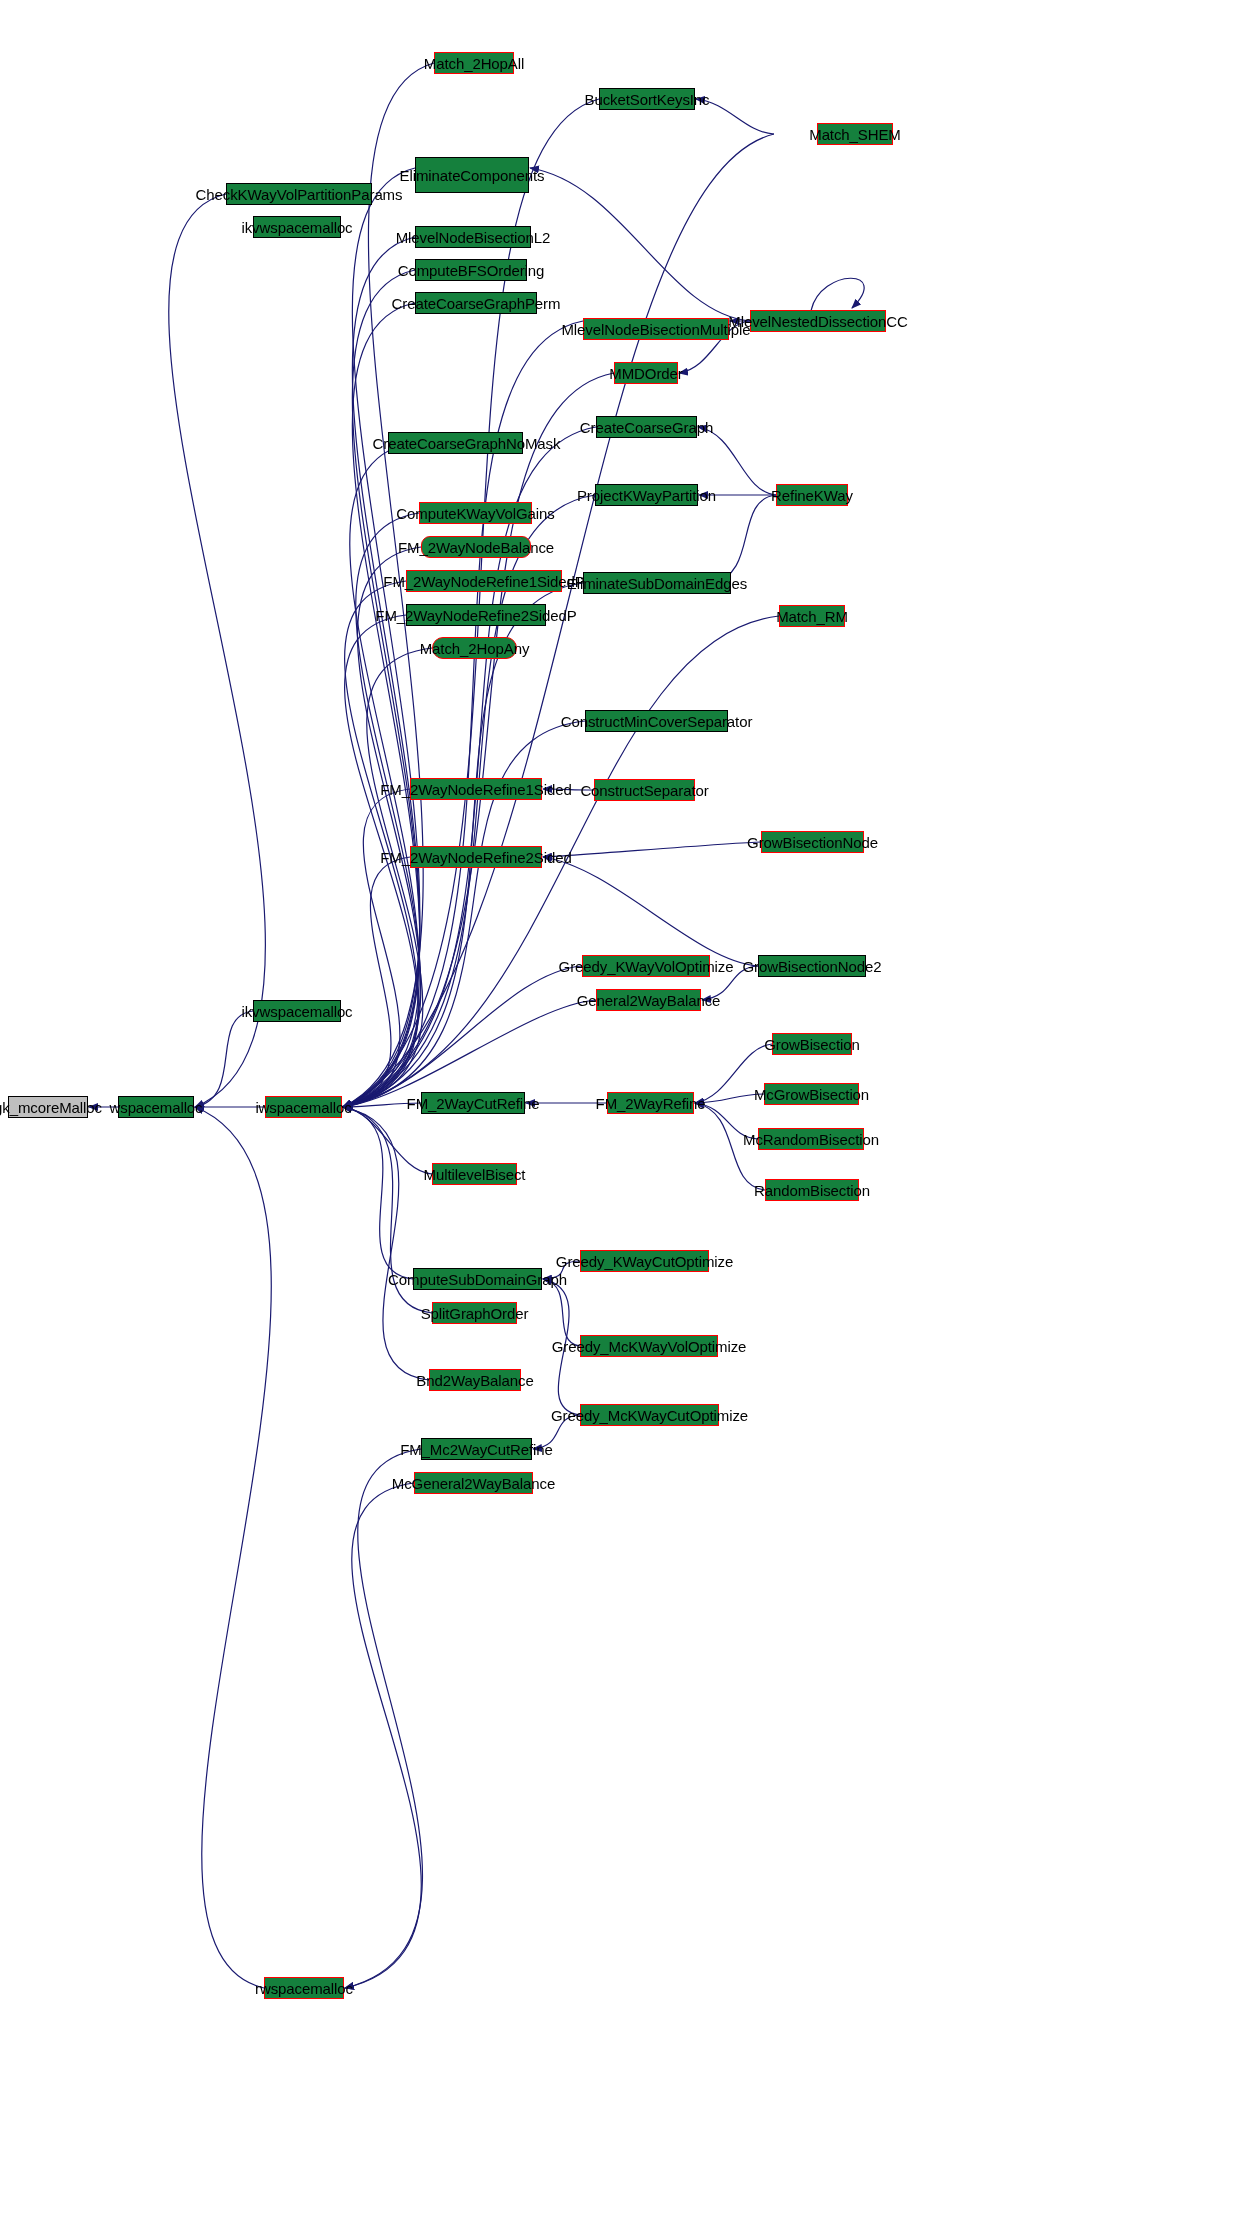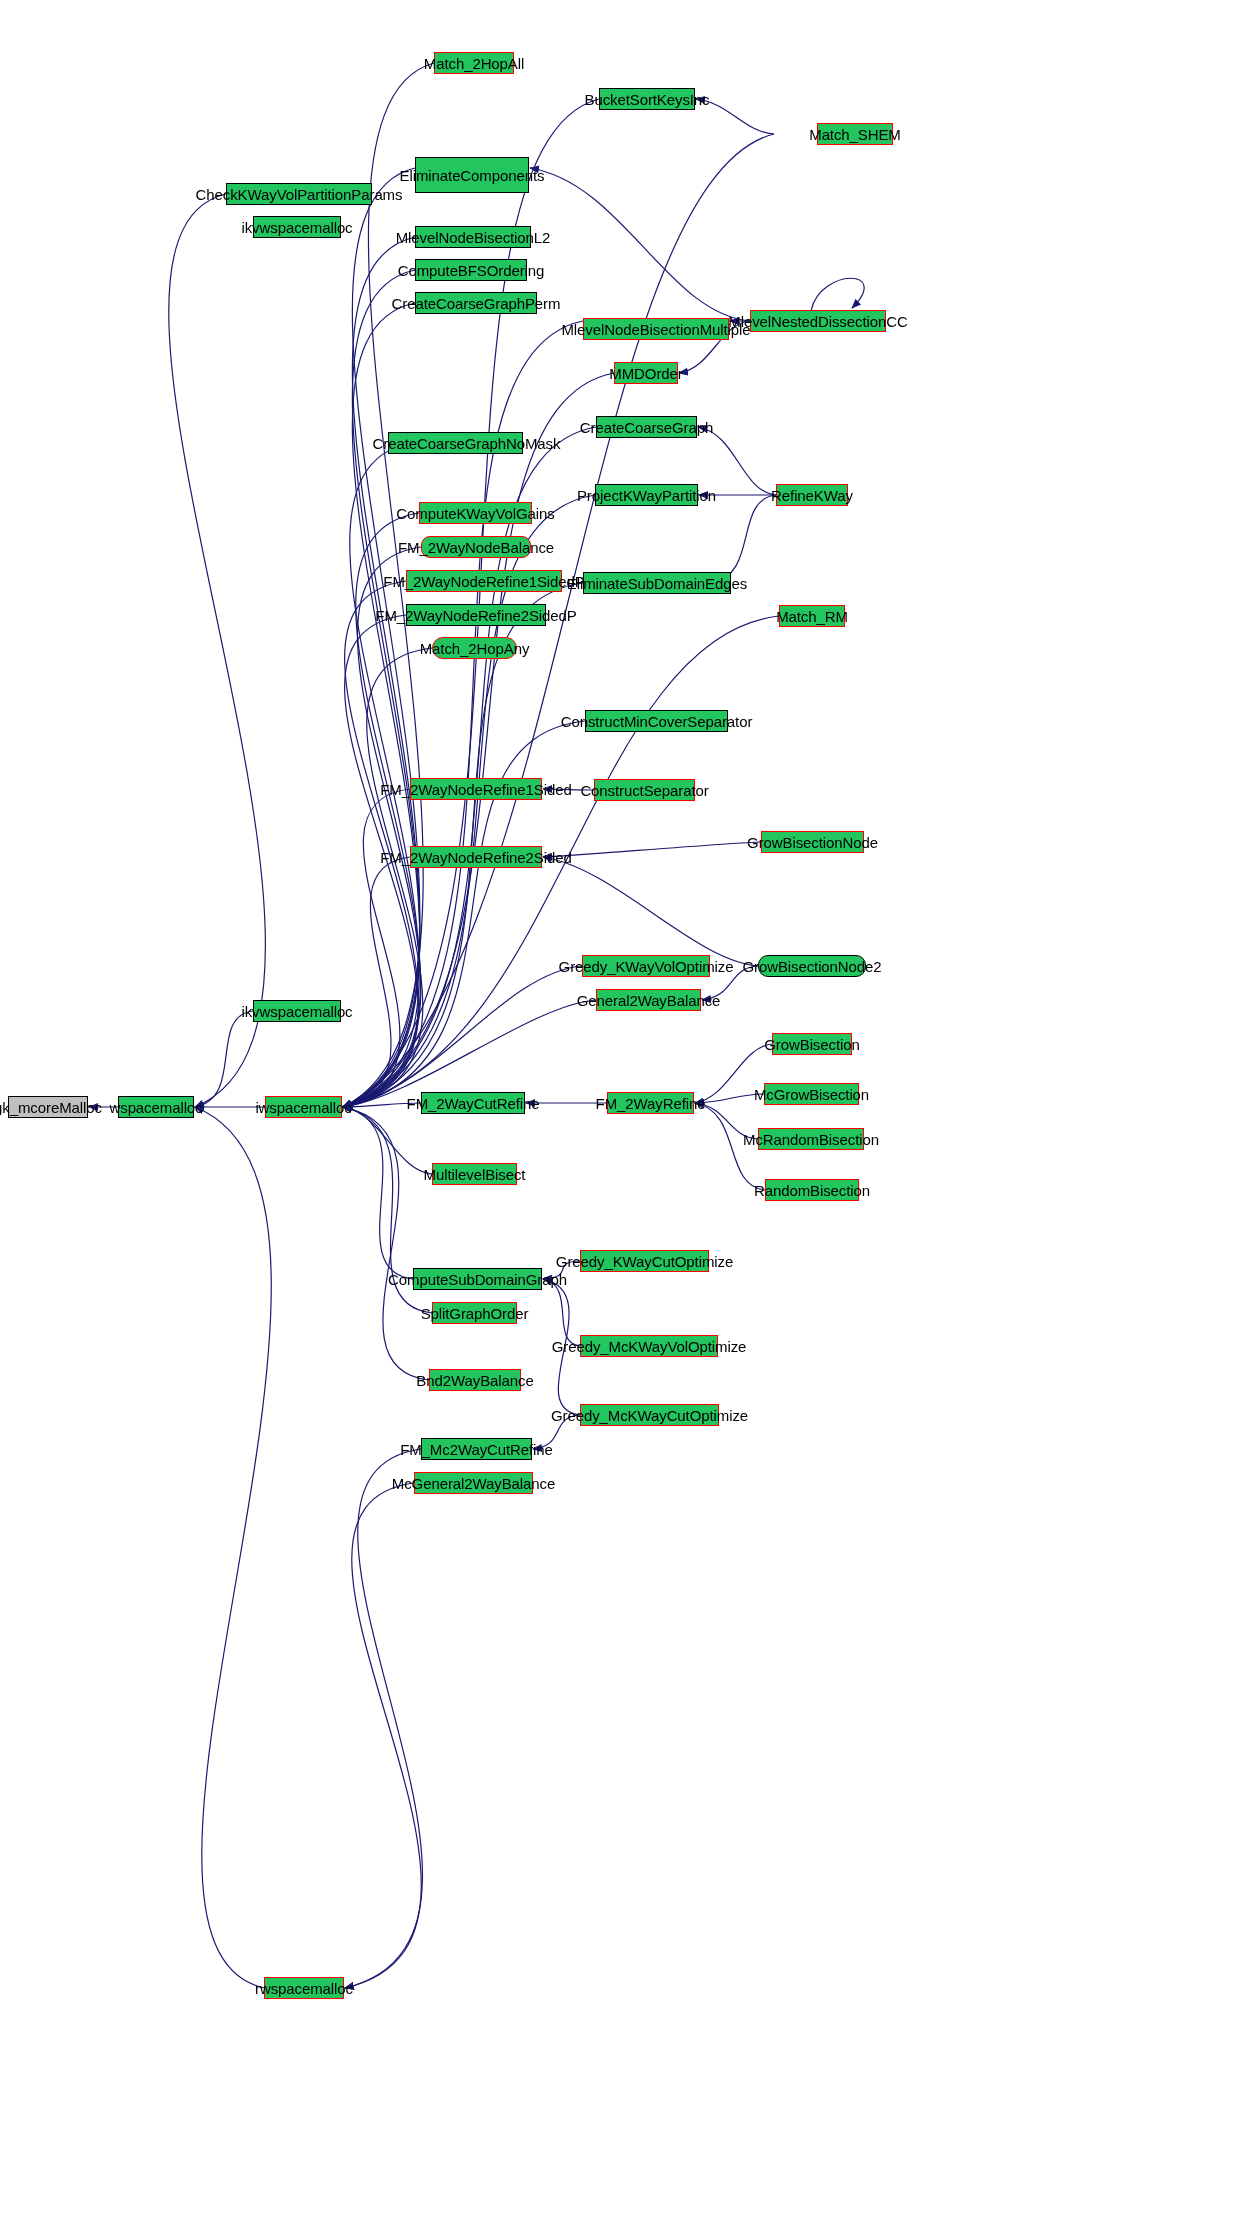--- a/index.html
+++ b/index.html
@@ -9,21 +9,21 @@
     height:2236px;
     background:#ffffff;
     font-family:"Liberation Sans", sans-serif;
     overflow:hidden;
   }
   #edge-layer{position:absolute;left:0;top:0;width:1253px;height:2236px;}
   .node{
     position:absolute;
     box-sizing:border-box;
     border:1px solid #000000;
-    background:#22c55e;
+    background:#15803d;
     color:#000000;
     font-size:15px;
     line-height:1;
     display:flex;
     align-items:center;
     justify-content:center;
     white-space:nowrap;
     padding:0 6px;
     letter-spacing:-0.1px;
   }
@@ -193,21 +193,21 @@
       </div>
       <div class="node red" style="left: 594px; top: 779px; width: 101px; height: 22px;">
         <span>ConstructSeparator</span>
       </div>
       <div class="node red" style="left: 410px; top: 846px; width: 132px; height: 22px;">
         <span>FM_2WayNodeRefine2Sided</span>
       </div>
       <div class="node red" style="left: 761px; top: 831px; width: 103px; height: 22px;">
         <span>GrowBisectionNode</span>
       </div>
-      <div class="node" style="left: 758px; top: 955px; width: 108px; height: 22px; border-radius: 10px;">
+      <div class="node" style="left: 758px; top: 955px; width: 108px; height: 22px;">
         <span>GrowBisectionNode2</span>
       </div>
       <div class="node red" style="left: 582px; top: 955px; width: 128px; height: 22px;">
         <span>Greedy_KWayVolOptimize</span>
       </div>
       <div class="node red" style="left: 596px; top: 989px; width: 105px; height: 22px;">
         <span>General2WayBalance</span>
       </div>
       <div class="node red" style="left: 772px; top: 1033px; width: 80px; height: 22px;">
         <span>GrowBisection</span>

